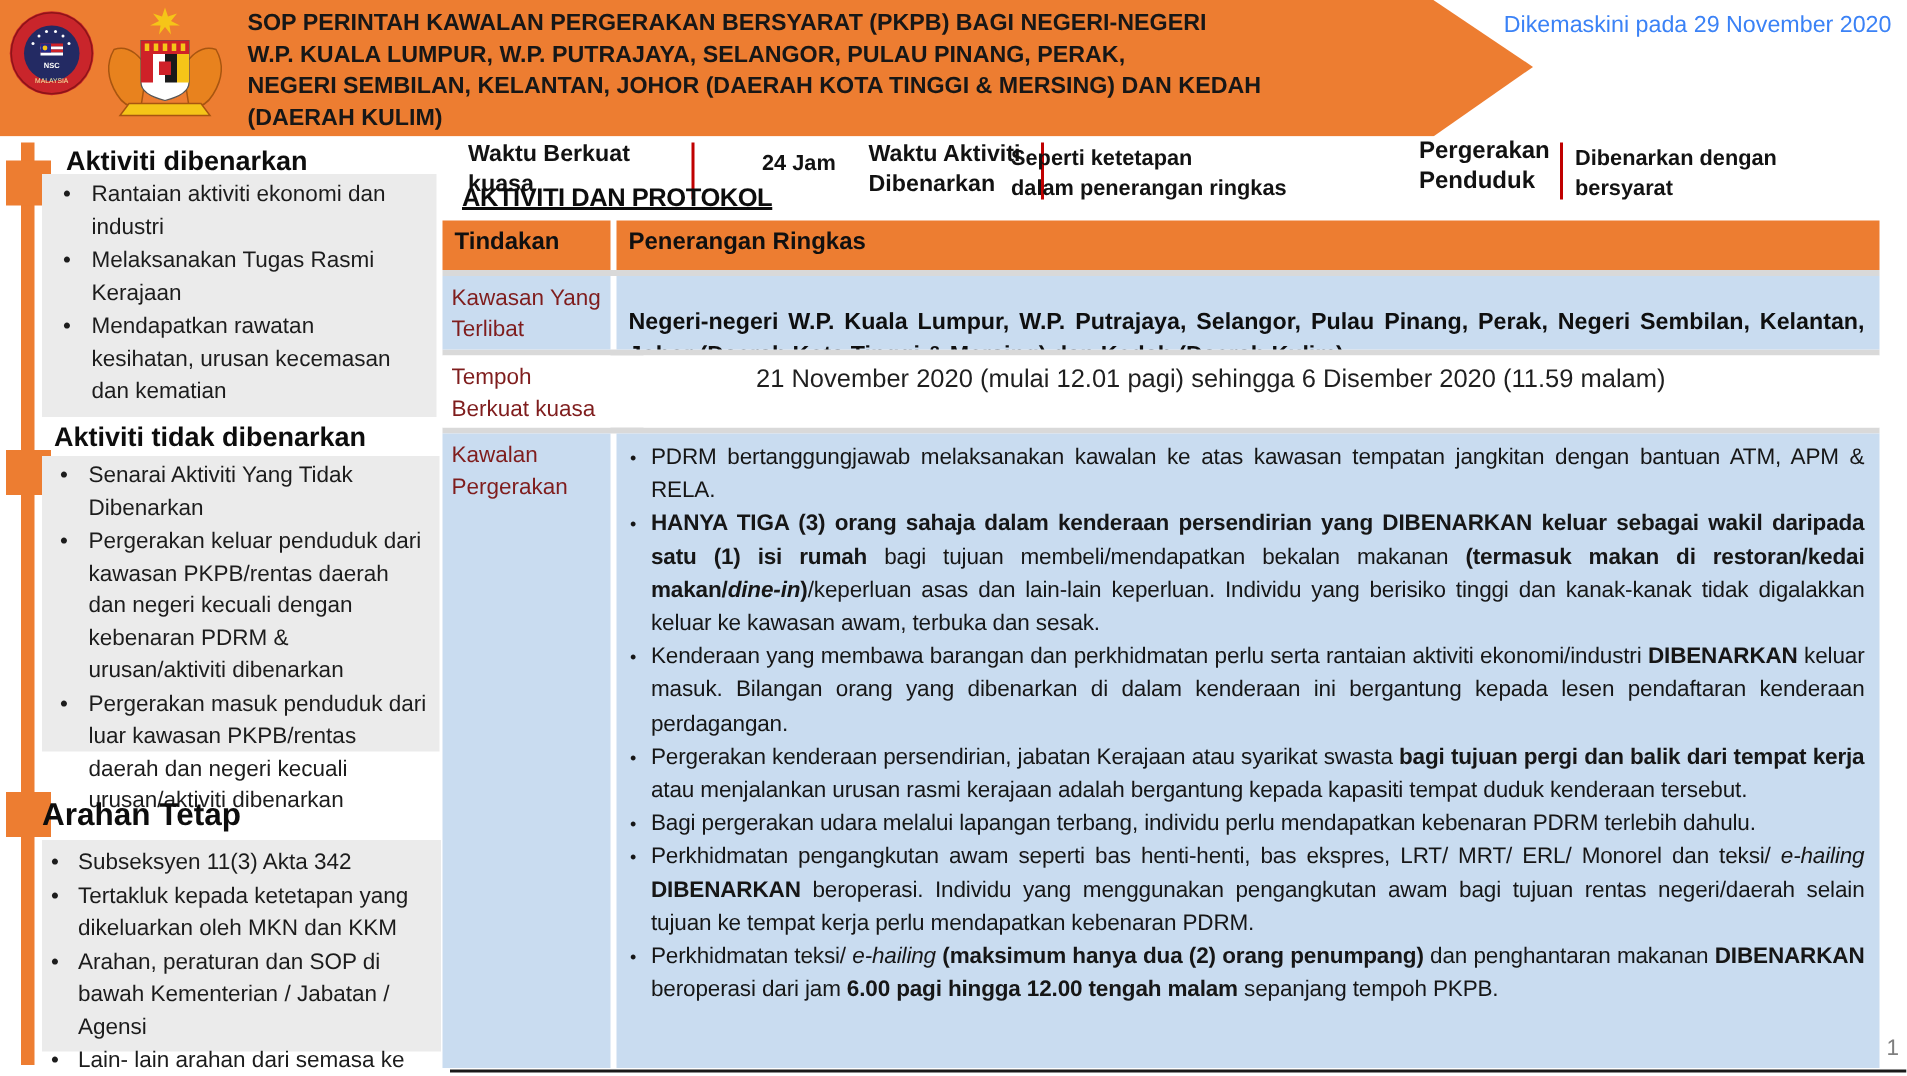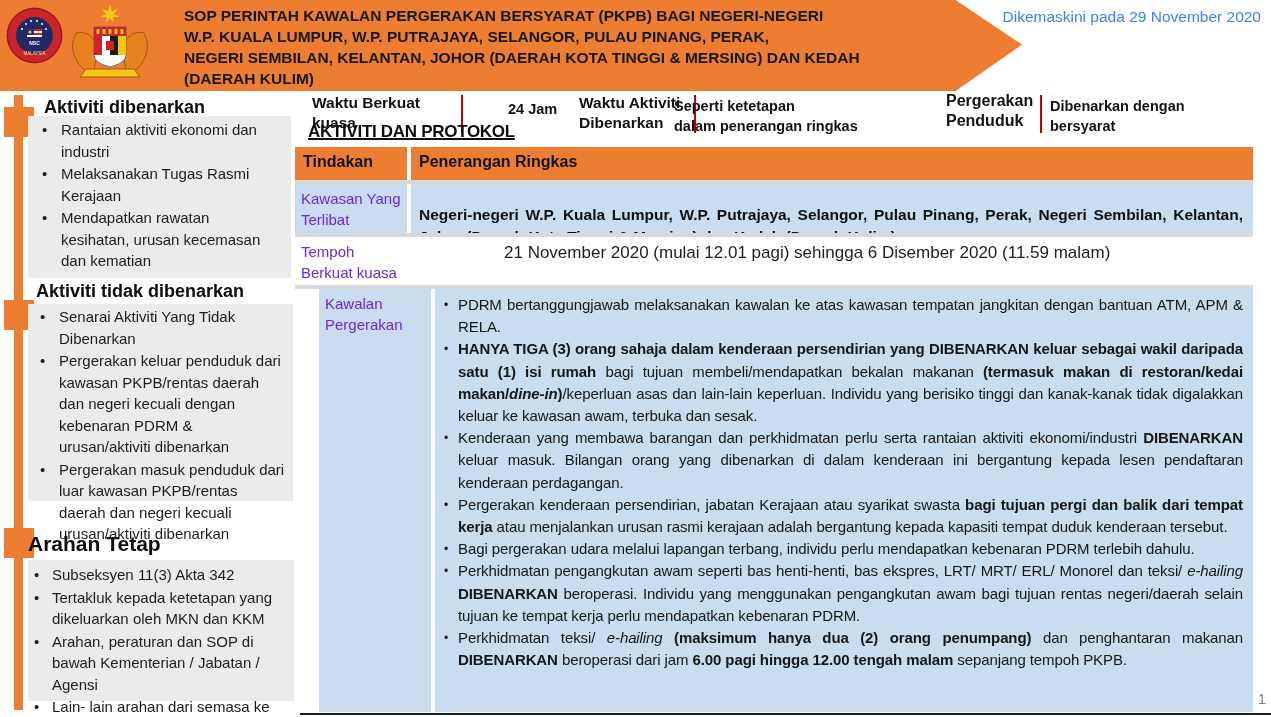--- a/index.html
+++ b/index.html
@@ -3,21 +3,21 @@
 <meta charset="utf-8">
 <style>
   html,body{margin:0;padding:0;}
   body{
     width:1271px;height:717px;position:relative;background:#ffffff;
     font-family:"Liberation Sans",sans-serif;color:#1b1b1b;overflow:hidden;
   }
   
   .banner{position:absolute;left:0;top:0;width:1022px;height:91px;background:#ED7D31;
     clip-path:polygon(0 0,93.5% 0,100% 49%,93.5% 100%,0 100%);}
-  .banner-title{position:absolute;left:184px;top:5px;width:840px;
+  .banner-title{position:absolute;left:165px;top:5px;width:840px;
     font-weight:bold;font-size:15.5px;line-height:21px;color:#171717;}
   .logo{position:absolute;}
   .updated{position:absolute;right:10px;top:8px;font-size:15.5px;color:#3b82f6;}
   
   .ib-label{position:absolute;font-weight:bold;font-size:15.5px;line-height:20px;color:#121212;}
   .ib-value{position:absolute;font-weight:bold;font-size:14.5px;line-height:20px;color:#121212;white-space:pre-line;}
   .ib-div{position:absolute;width:2px;height:38px;background:#C00000;}
   .aktiviti-title{position:absolute;left:308px;top:122px;font-weight:bold;font-size:17px;color:#0d0d0d;
     text-decoration:underline;text-decoration-thickness:2px;letter-spacing:-0.3px;}
   
@@ -30,27 +30,27 @@
   .sb-ul li::before{content:"\2022";position:absolute;left:8px;top:0;}
   .sb-ul.tight li{padding-left:22px;}
   .sb-ul.tight li::before{left:4px;}
   
   .tbl{position:absolute;left:295px;top:147px;width:958px;}
   .trow{display:grid;grid-template-columns:112px 1fr;column-gap:4px;border-bottom:4px solid #D9D9D9;}
   .trow:last-child{border-bottom:none;}
   .cell{overflow:hidden;}
   .hdr .cell{background:#ED7D31;font-weight:bold;font-size:16px;color:#101010;padding:6px 8px 5px 8px;height:22px;}
   .blue{background:#C9DCF0;}
-  .c-label{font-size:15px;line-height:21px;padding:4px 2px 0 6px;color:#6d28d9;}
+  .c-label{font-size:15px;line-height:21px;padding:4px 2px 0 6px;color:#7f1d1d;}
   .r1{height:49px;}
   .r1 .c-desc{font-weight:bold;font-size:15.5px;line-height:22px;padding:20px 10px 0 8px;text-align:justify;color:#0f0f0f;}
   .r2{height:48px;gap:22px;}
   .r2 .cell{background:#ffffff;}
   .r2 .c-desc{font-size:17px;line-height:22px;padding:5px 10px 0 75px;color:#1f1f1f;}
-  .r3{height:423px;margin-left:24px;}
+  .r3{height:423px;}
   .bullets{margin:0;padding:5px 10px 0 6px;list-style:none;font-size:15px;line-height:22.2px;color:#161616;}
   .bullets li{position:relative;padding-left:17px;text-align:justify;letter-spacing:-0.1px;}
   .bullets li::before{content:"\2022";position:absolute;left:3px;top:0;font-size:12px;}
   .b{font-weight:bold;}
   .i{font-style:italic;}
   .bi{font-weight:bold;font-style:italic;}
   .bottom-line{position:absolute;left:300px;top:713px;width:971px;height:2px;background:#1a1a1a;}
   .page-num{position:absolute;right:5px;top:690px;font-size:15px;color:#7f7f7f;}
 </style>
 </head>

